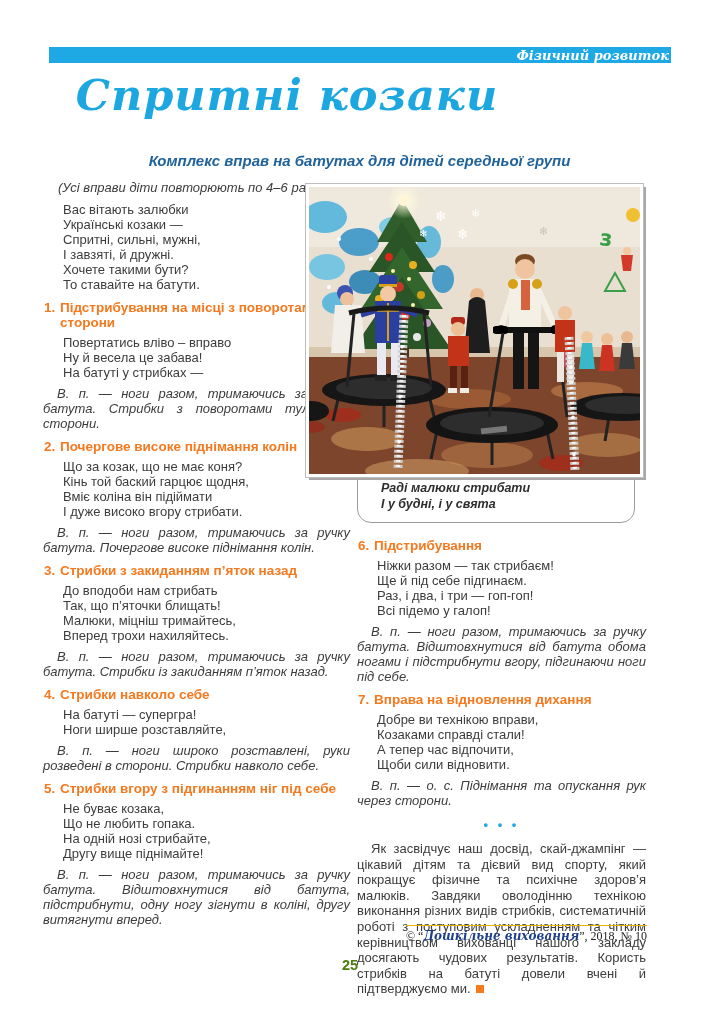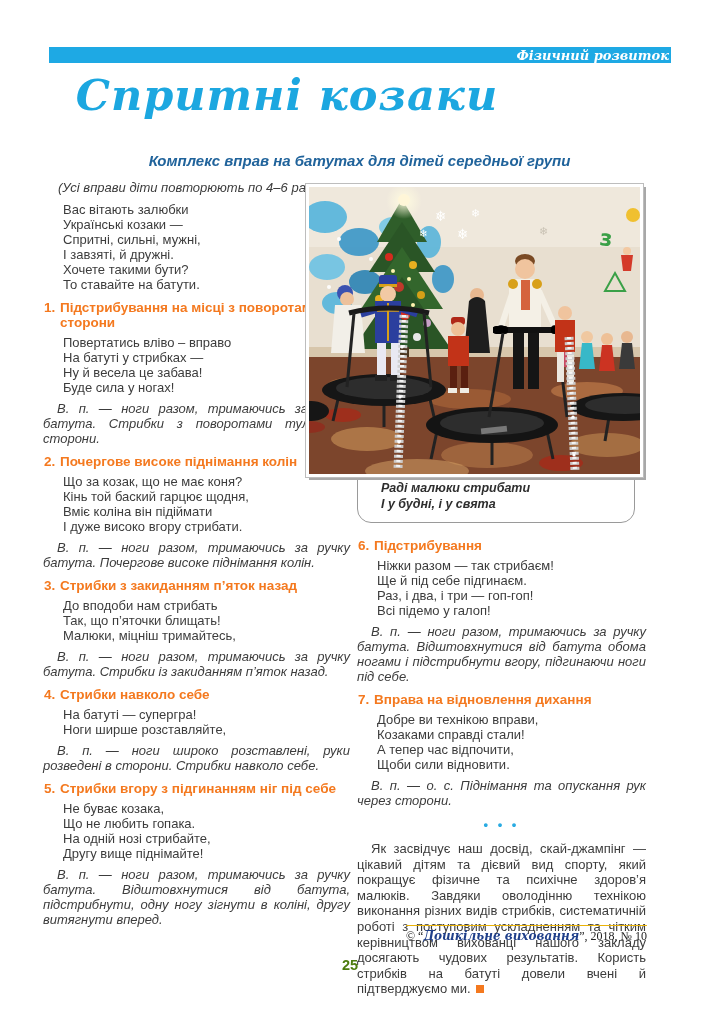--- a/index.html
+++ b/index.html
@@ -283,23 +283,22 @@
       <div>То ставайте на батути.</div>
     </div>
 
     <div>
       <div class="ex-h narrow">
         <span class="num">1.</span>
         <span>Підстрибування на місці з поворотами в сторони</span>
       </div>
       <div class="verse narrow">
         <div>Повертатись вліво – вправо</div>
+        <div>Ну й весела це забава!</div>
         <div>На батуті у стрибках —</div>
-        <div>Ну й весела це забава!</div>
-        <div>Буде сила у ногах!</div>
       </div>
       <div class="note narrow">В. п. — ноги разом, тримаючись за ручку батута. Стрибки з поворотами тулуба в сторони.</div>
     </div>
 
     <div>
       <div class="ex-h narrow">
         <span class="num">2.</span>
         <span>Почергове високе піднімання колін</span>
       </div>
       <div class="verse narrow">
@@ -313,20 +312,21 @@
 
     <div>
       <div class="ex-h">
         <span class="num">3.</span>
         <span>Стрибки з закиданням п’яток назад</span>
       </div>
       <div class="verse">
         <div>До вподоби нам стрибать</div>
         <div>Так, що п’яточки блищать!</div>
         <div>Малюки, міцніш тримайтесь,</div>
+        <div>Вперед трохи нахиляйтесь.</div>
       </div>
       <div class="note">В. п. — ноги разом, тримаючись за ручку батута. Стрибки із закиданням п’яток назад.</div>
     </div>
 
     <div>
       <div class="ex-h">
         <span class="num">4.</span>
         <span>Стрибки навколо себе</span>
       </div>
       <div class="verse">

